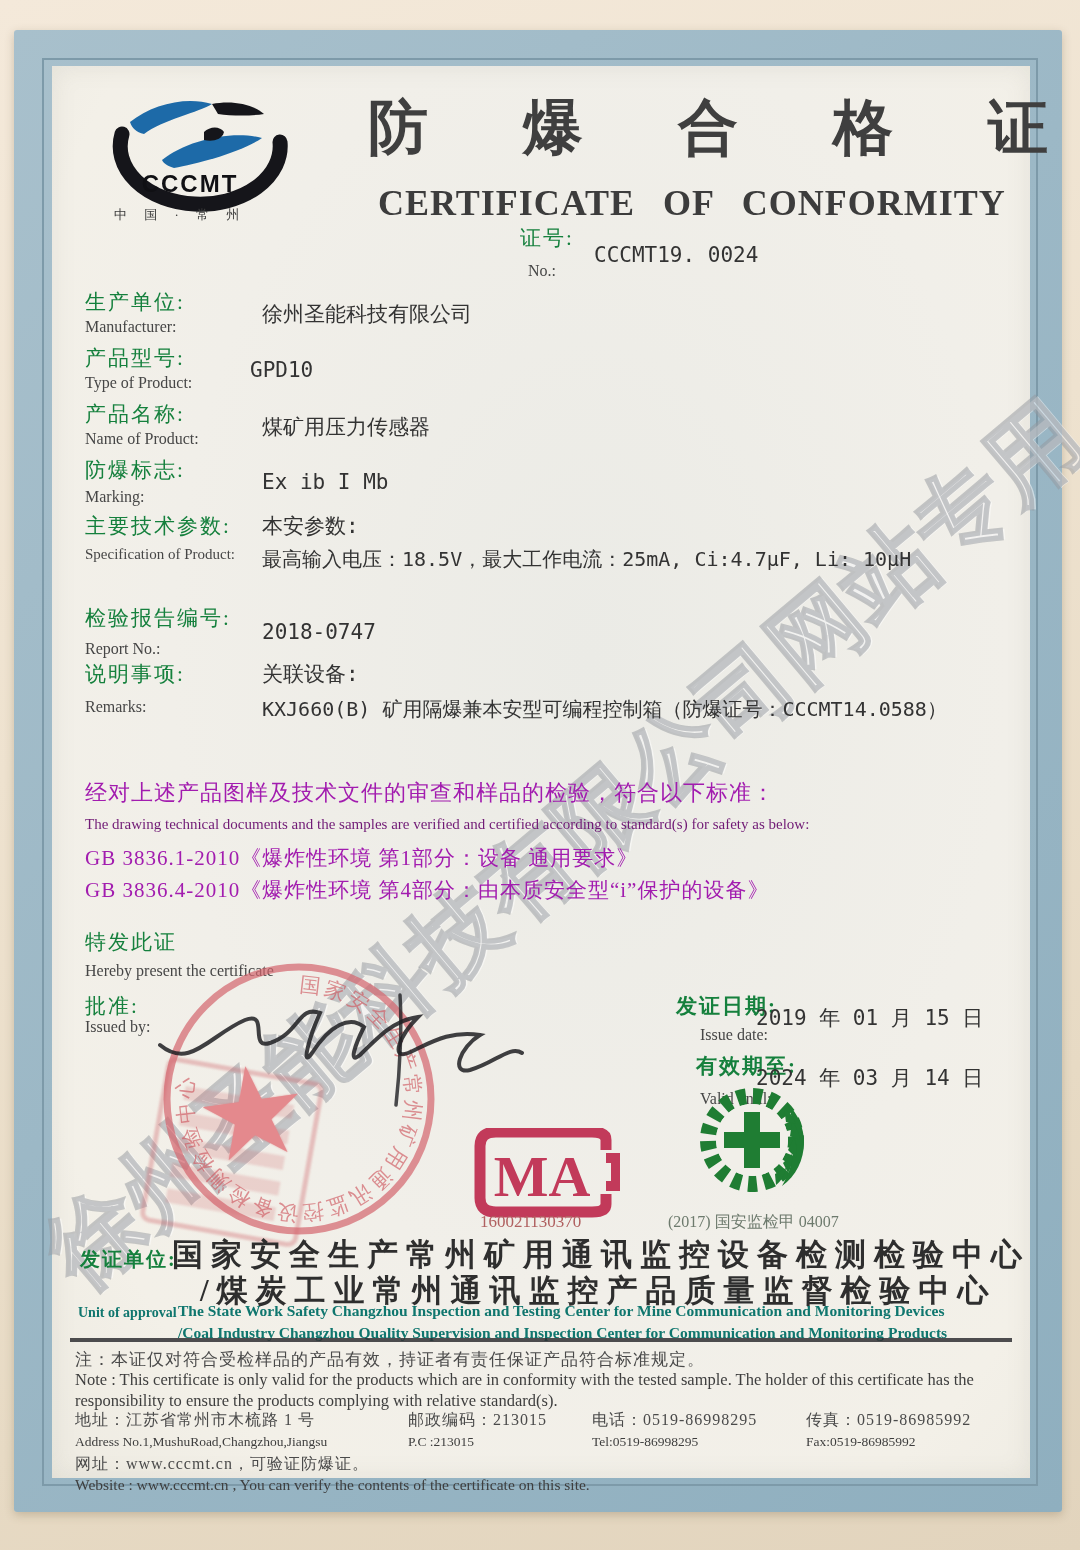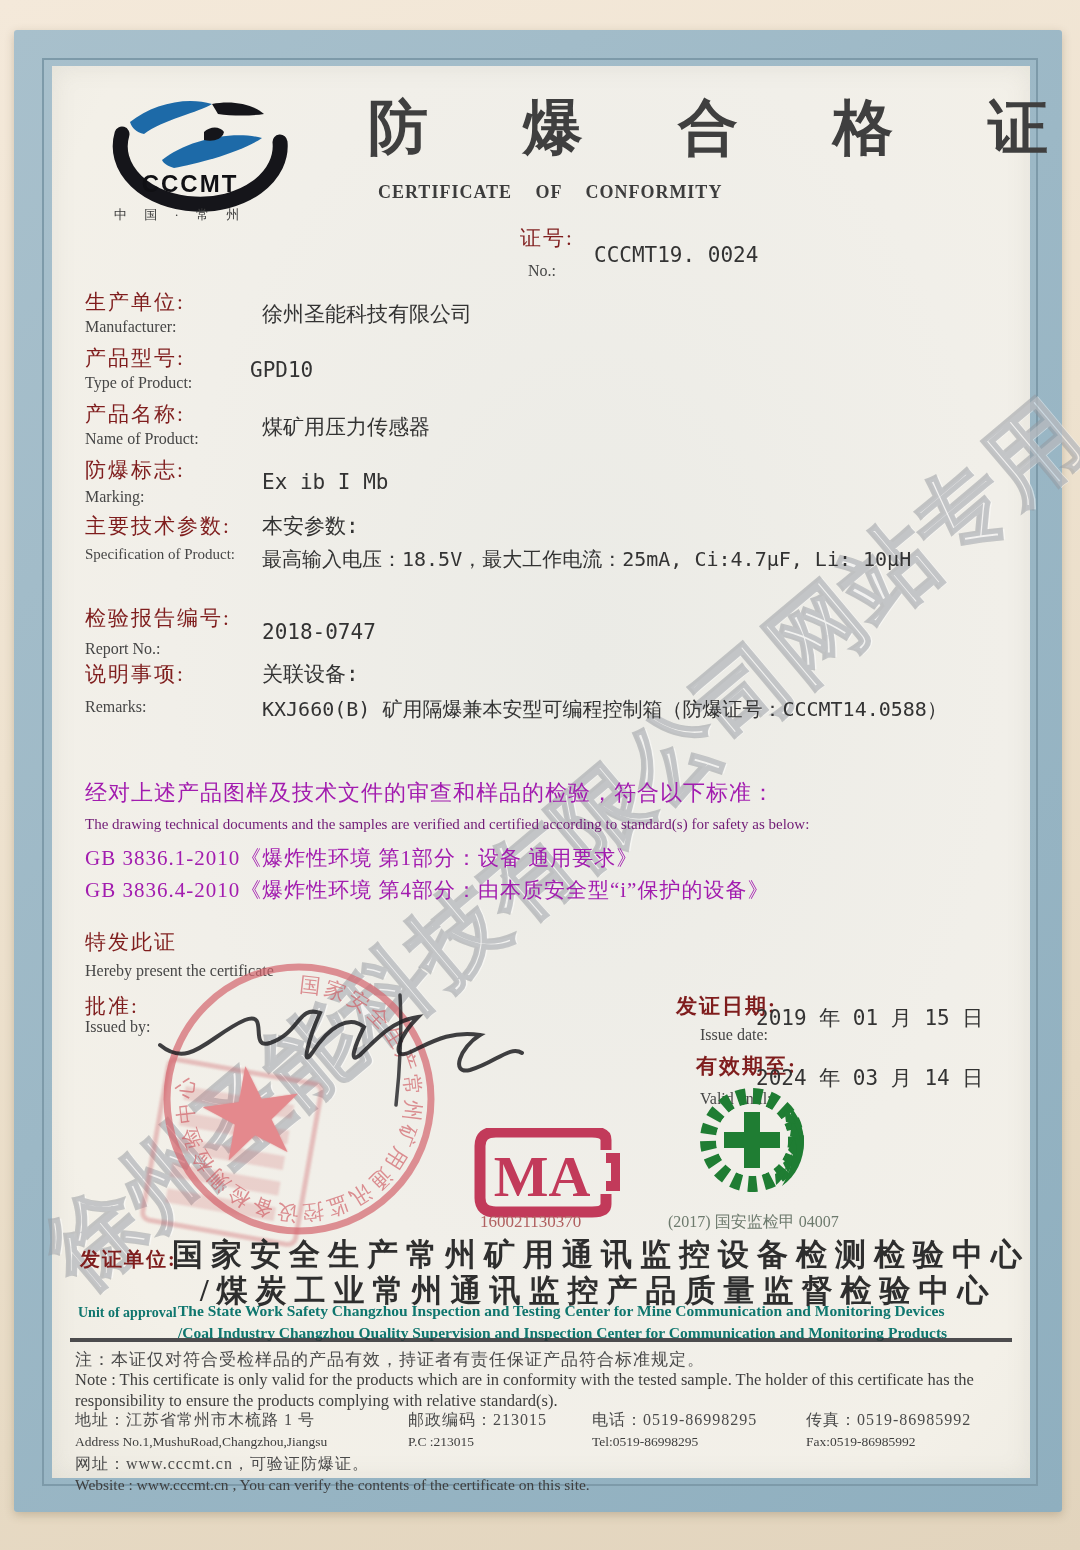--- a/index.html
+++ b/index.html
@@ -19,25 +19,25 @@
   .frame-inner-line{
     position:absolute;left:28px;top:28px;right:24px;bottom:26px;
     border:2px solid #7d9aa9;
   }
   .paper{
     position:absolute;left:38px;top:36px;width:978px;height:1412px;
     background:radial-gradient(ellipse at 55% 42%,#ebebe6 0%,#f1efe9 55%,#f3f0e8 80%,#eeebe2 100%);
     box-shadow:inset 0 0 24px rgba(120,120,110,.12);
   }
   .abs{position:absolute;white-space:nowrap;}
-  .lbl-cn{font-size:21px;color:#7f1d1d;letter-spacing:2px;}
+  .lbl-cn{font-size:21px;color:#15803d;letter-spacing:2px;}
   .lbl-en{font-size:16px;color:#464646;}
   .val{font-family:"DejaVu Sans Mono","Liberation Mono",monospace;font-size:21px;color:#333;}
   .title-cn{font-size:60px;font-weight:bold;color:#3f3f3f;letter-spacing:40px;}
-  .title-en{font-size:18px;font-weight:bold;color:#3c3c3c;letter-spacing:1px;word-spacing:18px;}
+  .title-en{font-size:36px;font-weight:bold;color:#3c3c3c;letter-spacing:1px;word-spacing:18px;}
   .std{font-size:21px;color:#a21caf;letter-spacing:1px;}
   .std-en{font-size:15px;color:#701a75;}
   .issuer-big{font-size:31px;font-weight:bold;color:#2e2e2e;letter-spacing:8px;}
   .issuer-en{font-size:15.5px;font-weight:bold;color:#0f766e;}
   .note{font-size:16.5px;color:#3e3e3e;}
   .note-cn{font-size:17px;color:#4a4a4a;letter-spacing:1px;}
   .divider{position:absolute;left:70px;top:1338px;width:942px;height:4px;background:#2f2f33;opacity:.85;}
   
   .watermark{
     position:absolute;left:62px;top:1205px;

